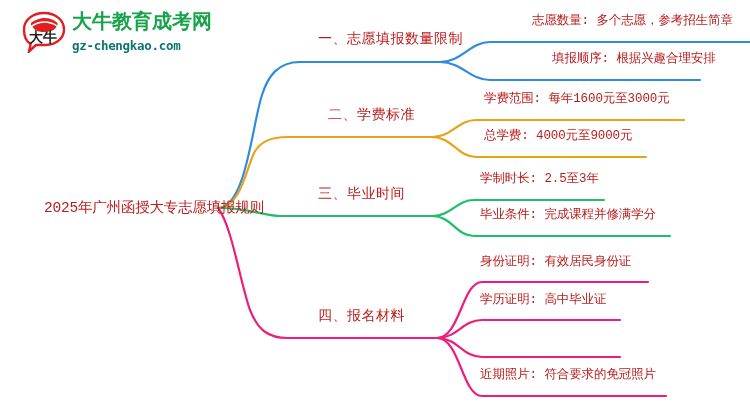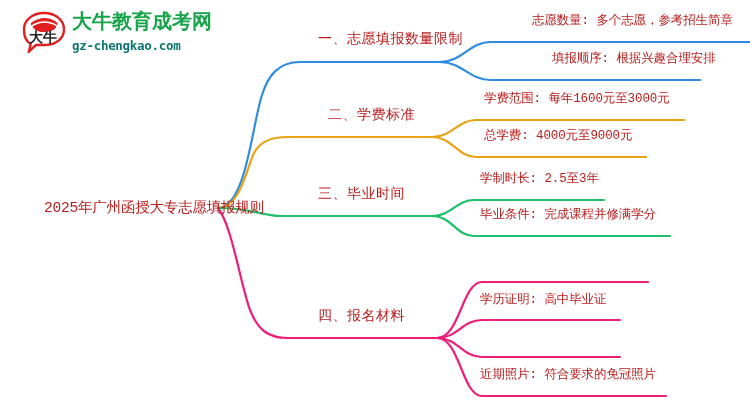--- a/index.html
+++ b/index.html
@@ -145,16 +145,17 @@
 
   <div class="node-text leaf-label" style="left:532px; top:12px;">志愿数量: 多个志愿，参考招生简章</div>
   <div class="node-text leaf-label" style="left:532px; top:50px;margin-left:20px;">填报顺序: 根据兴趣合理安排</div>
 
   <div class="node-text leaf-label" style="left:484px; top:90px;">学费范围: 每年1600元至3000元</div>
   <div class="node-text leaf-label" style="left:484px; top:127px;">总学费: 4000元至9000元</div>
 
   <div class="node-text leaf-label" style="left:480px; top:170px;">学制时长: 2.5至3年</div>
   <div class="node-text leaf-label" style="left:480px; top:206px;">毕业条件: 完成课程并修满学分</div>
 
+  <div class="node-text leaf-label" style="left:480px; top:253px;">身份证明: 有效居民身份证</div>
   <div class="node-text leaf-label" style="left:480px; top:291px;">学历证明: 高中毕业证</div>
   <div class="node-text leaf-label" style="left:480px; top:366px;">近期照片: 符合要求的免冠照片</div>
 
 </div>
 
 </body></html>

